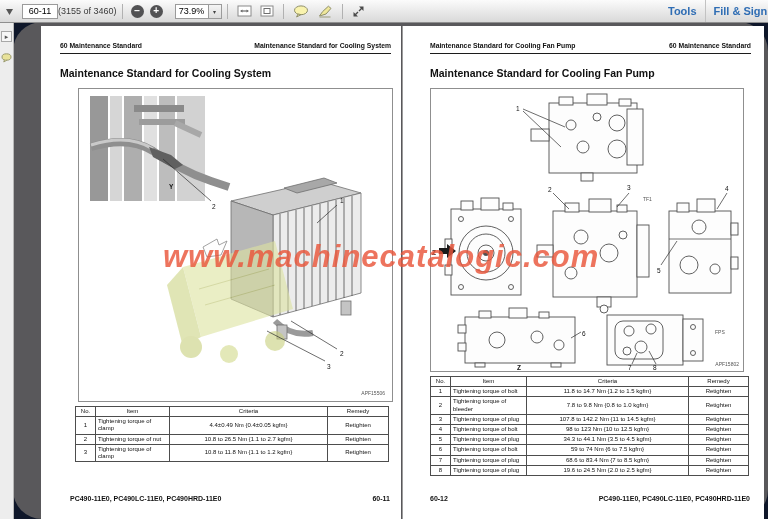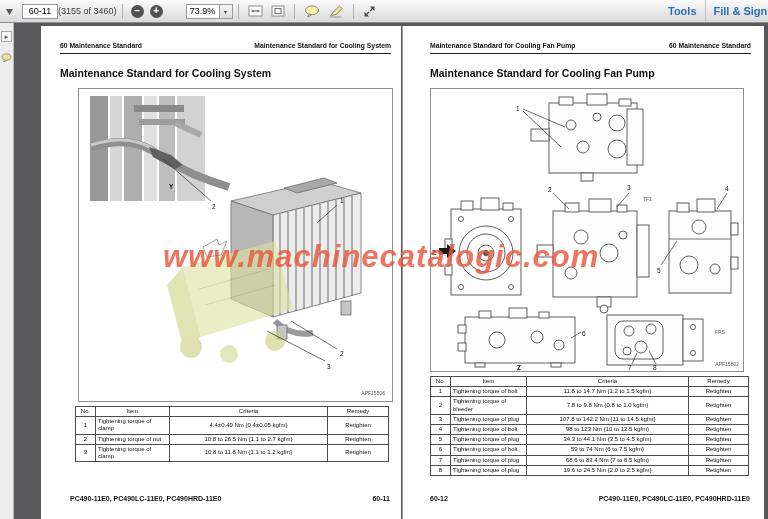--- a/index.html
+++ b/index.html
@@ -11,38 +11,38 @@
            display:flex;align-items:center;}
   .tb-btn{border:none;background:transparent;padding:0;margin:0;height:18px;
           display:flex;align-items:center;justify-content:center;cursor:default;}
   .vsep{width:1px;height:15px;background:#b1b1b1;margin:0 5px;}
   .page-input{width:34px;height:13px;border:1px solid #9b9b9b;font-size:9px;text-align:center;
               padding:0;margin-left:3px;background:#fff;font-family:"Liberation Sans",sans-serif;}
   .page-count{font-size:9px;color:#3a3a3a;}
   .circle-btn{width:13px;height:13px;border-radius:7px;background:#525254;color:#fff;
               font-size:10px;line-height:12px;text-align:center;border:none;padding:0;
               margin:0 3px;font-weight:bold;}
-  .zoom-wrap{display:flex;align-items:center;margin-left:20px;}
+  .zoom-wrap{display:flex;align-items:center;margin-left:9px;}
   .zoom-input{width:32px;height:13px;border:1px solid #9b9b9b;font-size:9px;text-align:center;
               padding:0;background:#fff;font-family:"Liberation Sans",sans-serif;}
   .zoom-dd{width:13px;height:15px;border:1px solid #9b9b9b;border-left:none;
            background:linear-gradient(#f5f5f5,#dcdcdc);font-size:6px;color:#444;padding:0;}
   .tb-ico{margin:0 4px;}
   .tb-right{position:absolute;left:660px;top:0;height:22px;display:flex;align-items:center;}
   .vsep-r{width:1px;height:22px;background:#c2c2c2;}
   .tb-link{color:#2f6db4;font-size:11px;font-weight:bold;padding:0 8px;white-space:nowrap;
            background:transparent;border:none;}
   
   .nav-strip{position:absolute;left:0;top:22px;bottom:0;width:13px;background:#ededed;
              border-right:1px solid #b8b8b8;z-index:30;}
   .nav-expand{position:absolute;top:9px;left:1px;width:11px;height:11px;border:1px solid #a8a8a8;
               background:#f7f7f7;font-size:7px;line-height:8px;text-align:center;padding:0;color:#555;}
   .nav-comment{position:absolute;top:27px;left:1px;}
   
-  .doc{position:absolute;left:13px;top:22px;right:0;bottom:0;background:#59585b;}
+  .doc{position:absolute;left:13px;top:22px;right:0;bottom:0;background:#59585b;border-radius:29px;}
   .page{position:absolute;top:4px;height:600px;background:#fff;color:#111;}
   .page-l{left:28px;width:360px;}
   .page-r{left:389px;width:361px;border-left:1px solid #9c9c9c;}
   .ph{display:flex;justify-content:space-between;margin:16px 10px 0 19px;padding-bottom:4px;
       border-bottom:1px solid #1c1c1c;font-size:6.8px;font-weight:bold;}
   .page-r .ph{margin-left:27px;margin-right:13px;}
   .pt{margin:13px 0 0 19px;font-size:10.5px;font-weight:bold;}
   .page-r .pt{margin-left:27px;}
   .fig{position:relative;margin:9px 8px 0 37px;border:1px solid #8f8f8f;background:#fff;}
   .page-r .fig{margin:9px 20px 0 27px;}

